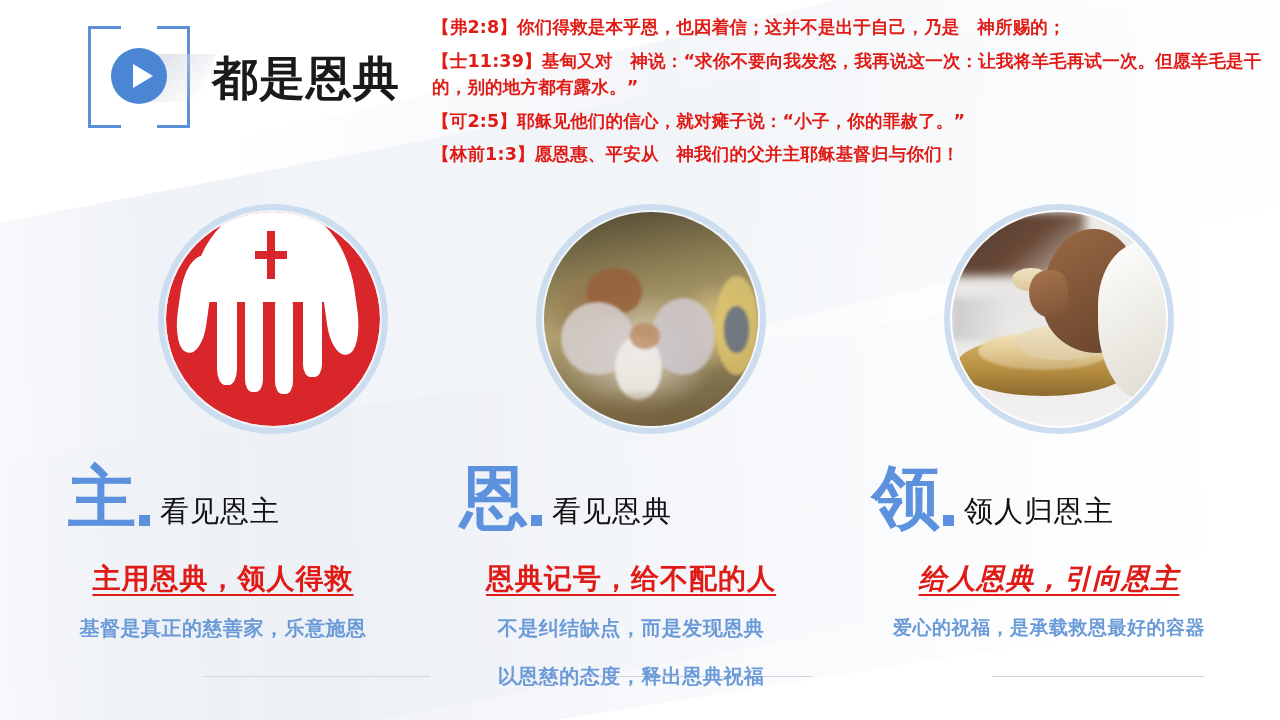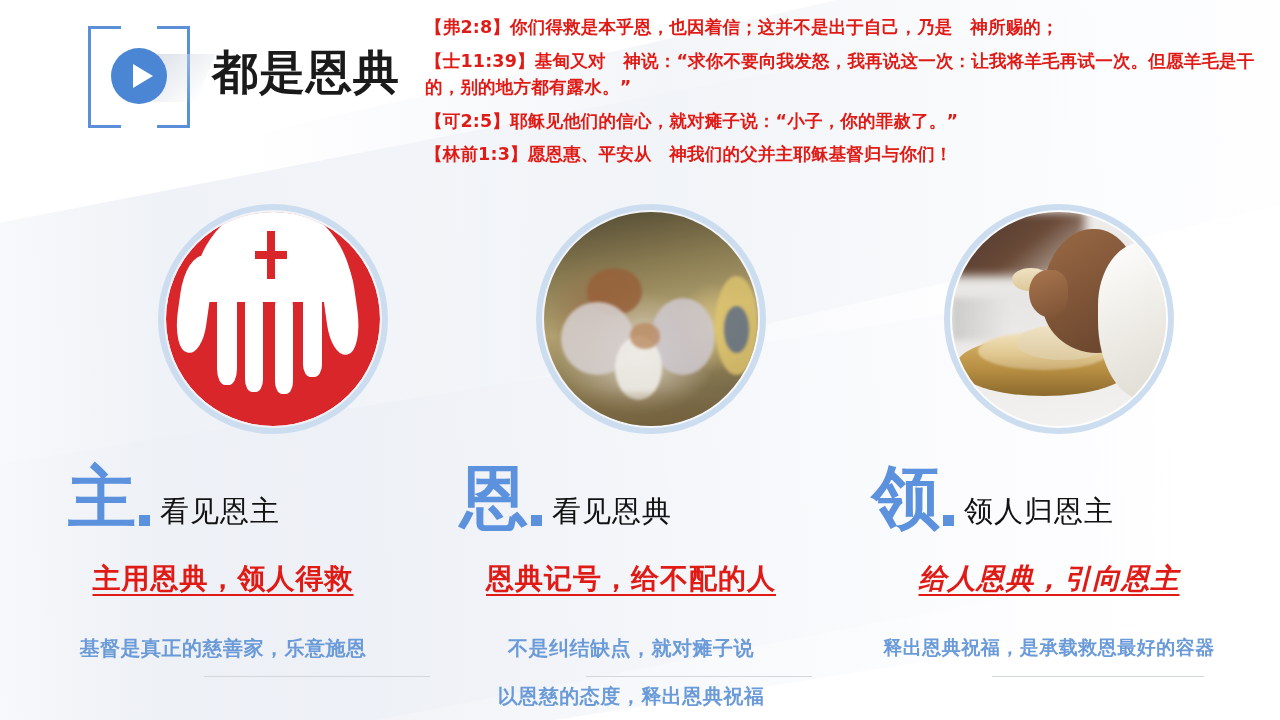--- a/index.html
+++ b/index.html
@@ -126,38 +126,38 @@
     top: 38px;
     width: 0;
     height: 0;
     border-left: 20px solid #ffffff;
     border-top: 12px solid transparent;
     border-bottom: 12px solid transparent;
   }
   .deck-title {
     position: absolute;
     left: 212px;
-    top: 42px;
+    top: 48px;
     font-family: Liberation Mono, monospace;
     font-size: 46px;
     font-weight: bold;
     color: #1a1a1a;
     letter-spacing: 1px;
     white-space: nowrap;
   }
 
   
   .scripture {
     position: absolute;
     left: 424px;
     top: 14px;
     width: 846px;
   }
   .scripture p {
-    margin: 0 0 7px 1px;
+    margin: 0 0 7px 8px;
     color: #e01b16;
     font-size: 17.5px;
     font-weight: bold;
     line-height: 1.52;
     letter-spacing: 0.2px;
   }
 
   
   .columns {
     position: absolute;
@@ -428,21 +428,20 @@
     letter-spacing: 1px;
   }
   .col-2 .redline { left: 6px; font-style: italic; }
 
   
   .body-lines {
     position: absolute;
     top: 420px;
     width: 426px;
     text-align: center;
-    margin-top: 20px;
   }
   .body-lines div {
     color: #6a9ad8;
     font-size: 20px;
     font-weight: bold;
     line-height: 1;
     margin-bottom: 28px;
     letter-spacing: 0.5px;
     white-space: nowrap;
   }
@@ -539,21 +538,21 @@
       <div class="heading-rule"></div>
       <div class="heading">
         <span class="big-char">恩</span>
         <span class="big-dot"></span>
         <span class="sub-char">看见恩典</span>
       </div>
 
       <div class="redline">恩典记号，给不配的人</div>
 
       <div class="body-lines">
-        <div>不是纠结缺点，就对瘫子说</div>
+        <div>不是纠结缺点，而是发现恩典</div>
         <div>以恩慈的态度，释出恩典祝福</div>
       </div>
     </div>
 
     <div class="col col-2">
       <div class="media-ring"></div>
       <div class="media">
         <div class="art-communion">
           <div class="blur-top"></div>
           <div class="blur-left"></div>
@@ -570,18 +569,18 @@
       <div class="heading-rule"></div>
       <div class="heading">
         <span class="big-char">领</span>
         <span class="big-dot"></span>
         <span class="sub-char">领人归恩主</span>
       </div>
 
       <div class="redline">给人恩典，引向恩主</div>
 
       <div class="body-lines">
-        <div>释出恩典祝福，是承载救恩最好的容器</div>
+        <div>爱心的祝福，是承载救恩最好的容器</div>
       </div>
     </div>
 
   </div>
 </div>
 
 </body></html>

